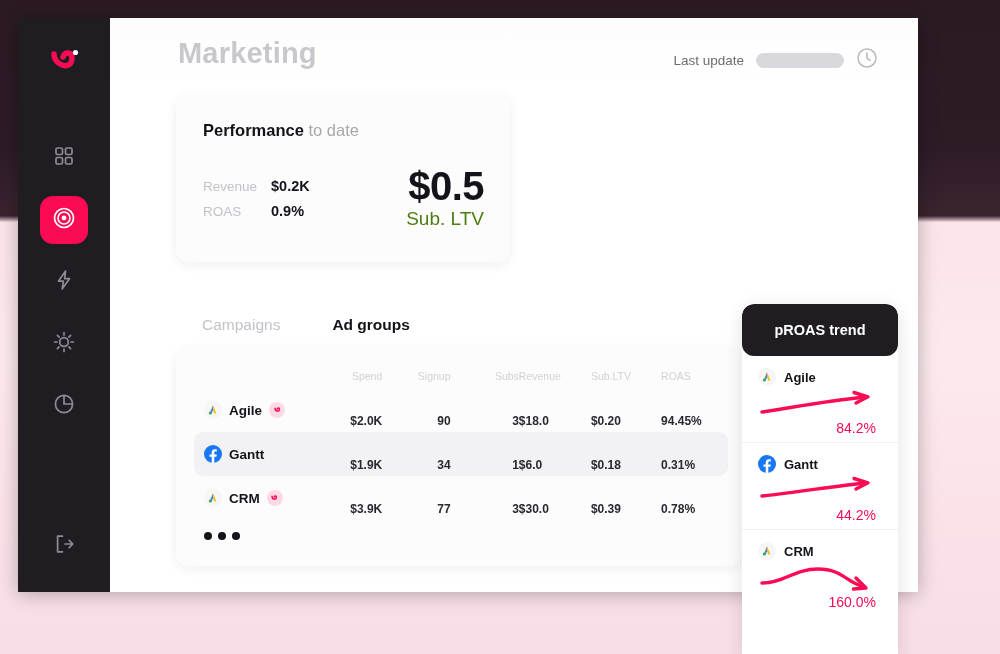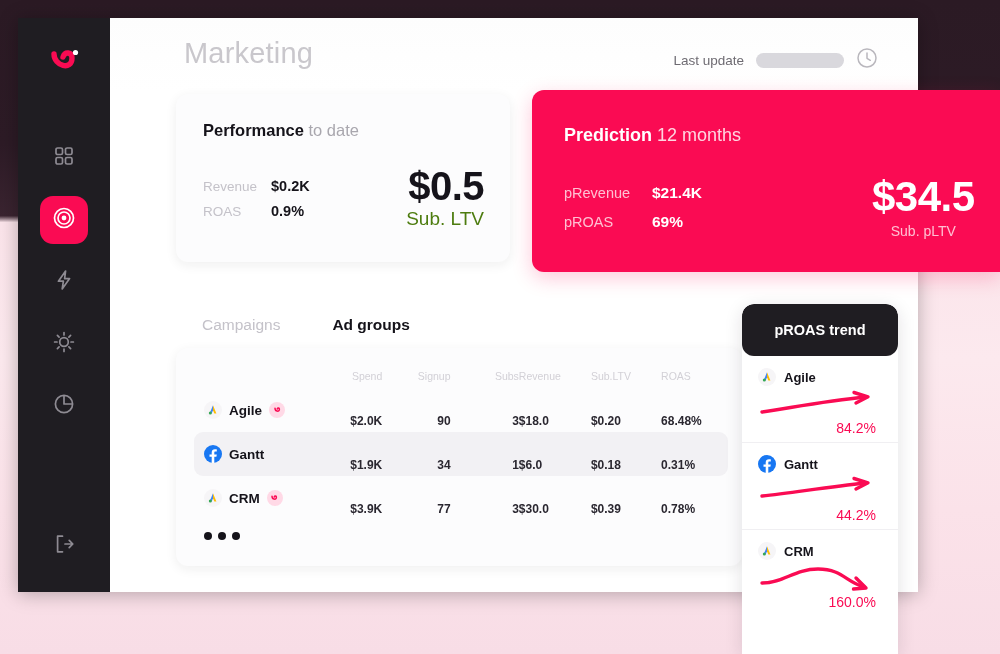--- a/index.html
+++ b/index.html
@@ -50,22 +50,22 @@
   
   #main {
     position: absolute; left: 92px; top: 0; right: 0; bottom: 0;
     background: #ffffff;
   }
   #topbar {
     position: absolute; left: 0; top: 0; right: 0; height: 74px;
     background: linear-gradient(180deg,#fdfdfd 0%,#ffffff 100%);
   }
   #page-title {
-    position: absolute; left: 74px; top: 19px;
-    font-size: 29px; color: #c9c7cc; font-weight: 400; letter-spacing: .2px;
+    position: absolute; left: 68px; top: 19px;
+    font-size: 29px; color: #c9c7cc; font-weight: 700; letter-spacing: .2px;
   }
   #last-update-wrap {
     position: absolute; right: 40px; top: 29px;
     display: flex; align-items: center; gap: 12px;
   }
   #last-update-label { font-size: 13.5px; color: #6e6b72; }
   #last-update-pill { width: 88px; height: 15px; border-radius: 8px; background: #d9d8dd; }
   #clock-icon svg { stroke: #b9b7bd; fill: none; stroke-width: 1.5; }
 
   
@@ -298,21 +298,21 @@
                 <svg width="11" height="11" viewBox="0 0 11 11">
                   <path d="M3 3.2 C3 6.4, 7.4 7.4, 7.4 4.2 C7.4 2.8, 5.7 2.6, 5.2 4" stroke="#fa0b53" stroke-width="1.5" fill="none" stroke-linecap="round"></path>
                 </svg>
               </span>
             </span>
             <span class="c-num td">$2.0K</span>
             <span class="c-num td">90</span>
             <span class="c-num td">3</span>
             <span class="c-rev td">$18.0</span>
             <span class="c-ltv td">$0.20</span>
-            <span class="c-roas td">68.48%</span>
+            <span class="c-roas td">94.45%</span>
           </div>
 
           <div class="tr highlight">
             <span class="c-name">
               <span class="brand-icon">
                 <svg width="18" height="18" viewBox="0 0 18 18">
                   <circle cx="9" cy="9" r="9" fill="#1877f2"></circle>
                   <path d="M10.3 18v-6.2h2.1l.4-2.4h-2.5V7.8c0-.7.2-1.2 1.2-1.2h1.3V4.4c-.2 0-1-.1-1.9-.1-1.9 0-3.2 1.1-3.2 3.2v1.9H5.5v2.4h2.2V18z" fill="#ffffff"></path>
                 </svg>
               </span>
@@ -354,40 +354,20 @@
 
         <div id="more-dots">
           <span></span>
           <span></span>
           <span></span>
         </div>
       </div>
     </div>
   </div>
 
-  <div id="prediction-card">
-    <div id="pred-title">
-      <span class="strong">Prediction</span>
-      <span class="light">12 months</span>
-    </div>
-    <div id="pred-metrics">
-      <div class="pmetric-row">
-        <span class="pmetric-label">pRevenue</span>
-        <span class="pmetric-value">$21.4K</span>
-      </div>
-      <div class="pmetric-row">
-        <span class="pmetric-label">pROAS</span>
-        <span class="pmetric-value">69%</span>
-      </div>
-    </div>
-    <div id="pred-big">
-      <div id="pred-big-num">$34.5</div>
-      <div id="pred-big-cap">Sub. pLTV</div>
-    </div>
-  </div>
 
   <div id="trend-panel">
     <div id="trend-header">
       <span id="trend-header-label">pROAS trend</span>
     </div>
 
     <div class="trend-item">
       <div class="trend-top">
         <span class="brand-icon">
           <svg width="18" height="18" viewBox="0 0 18 18">

